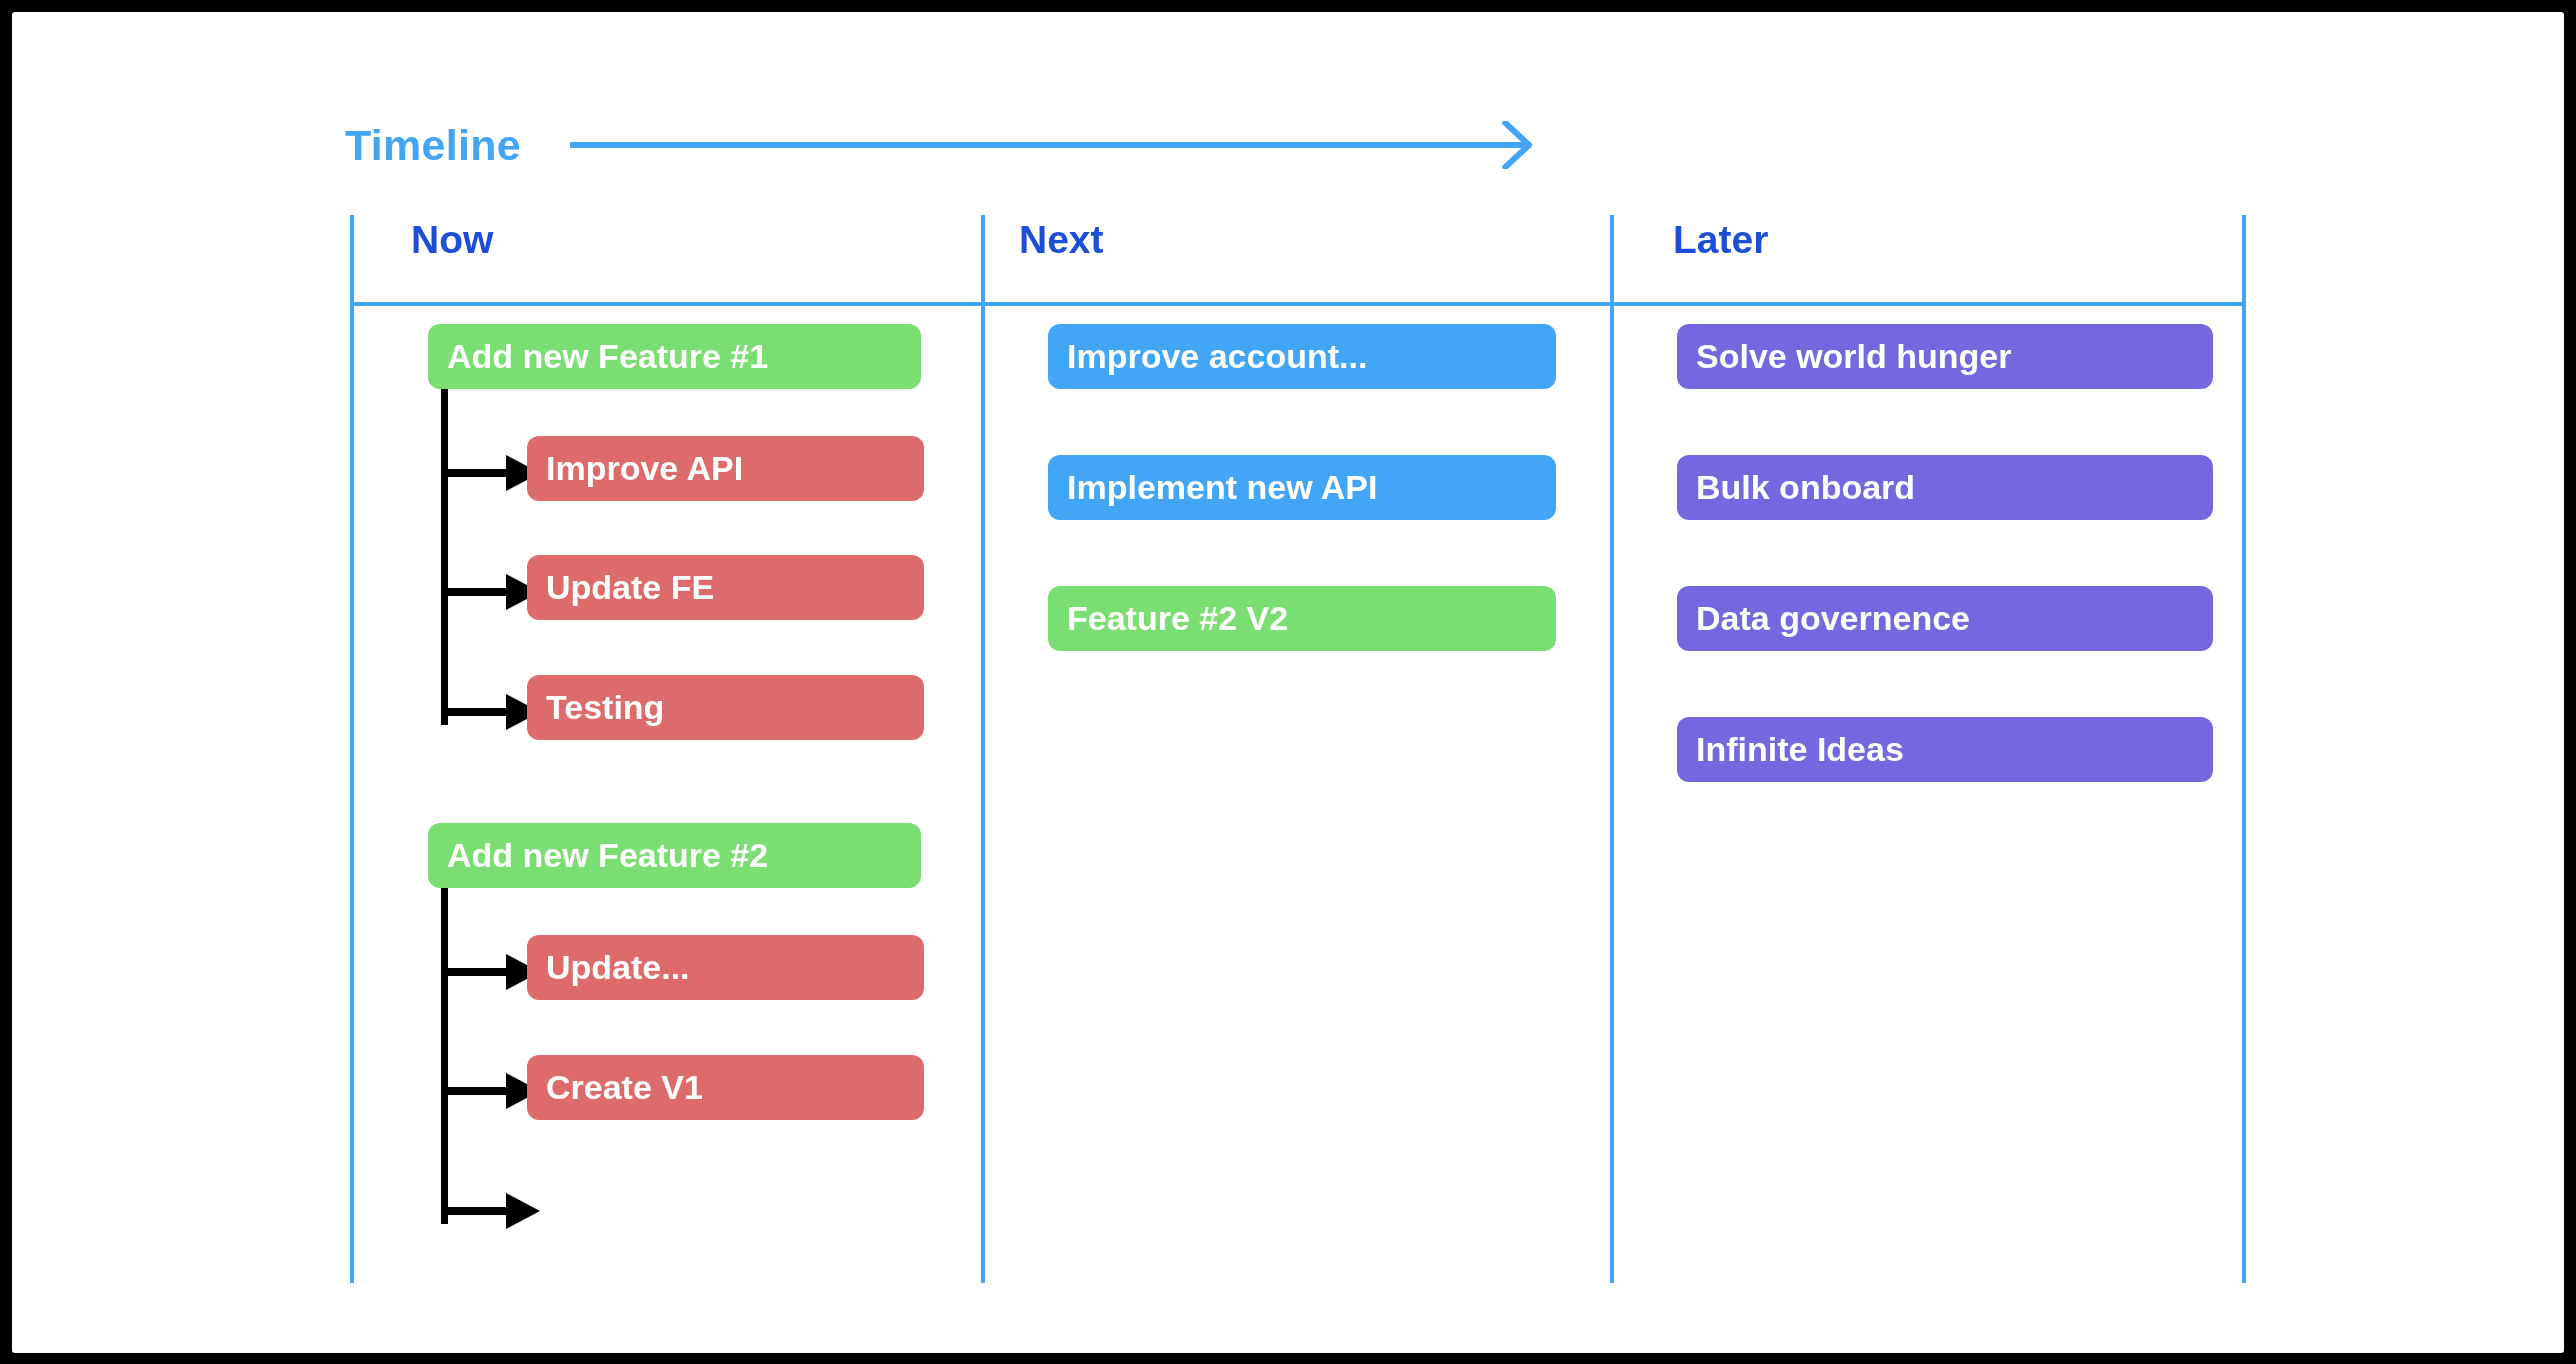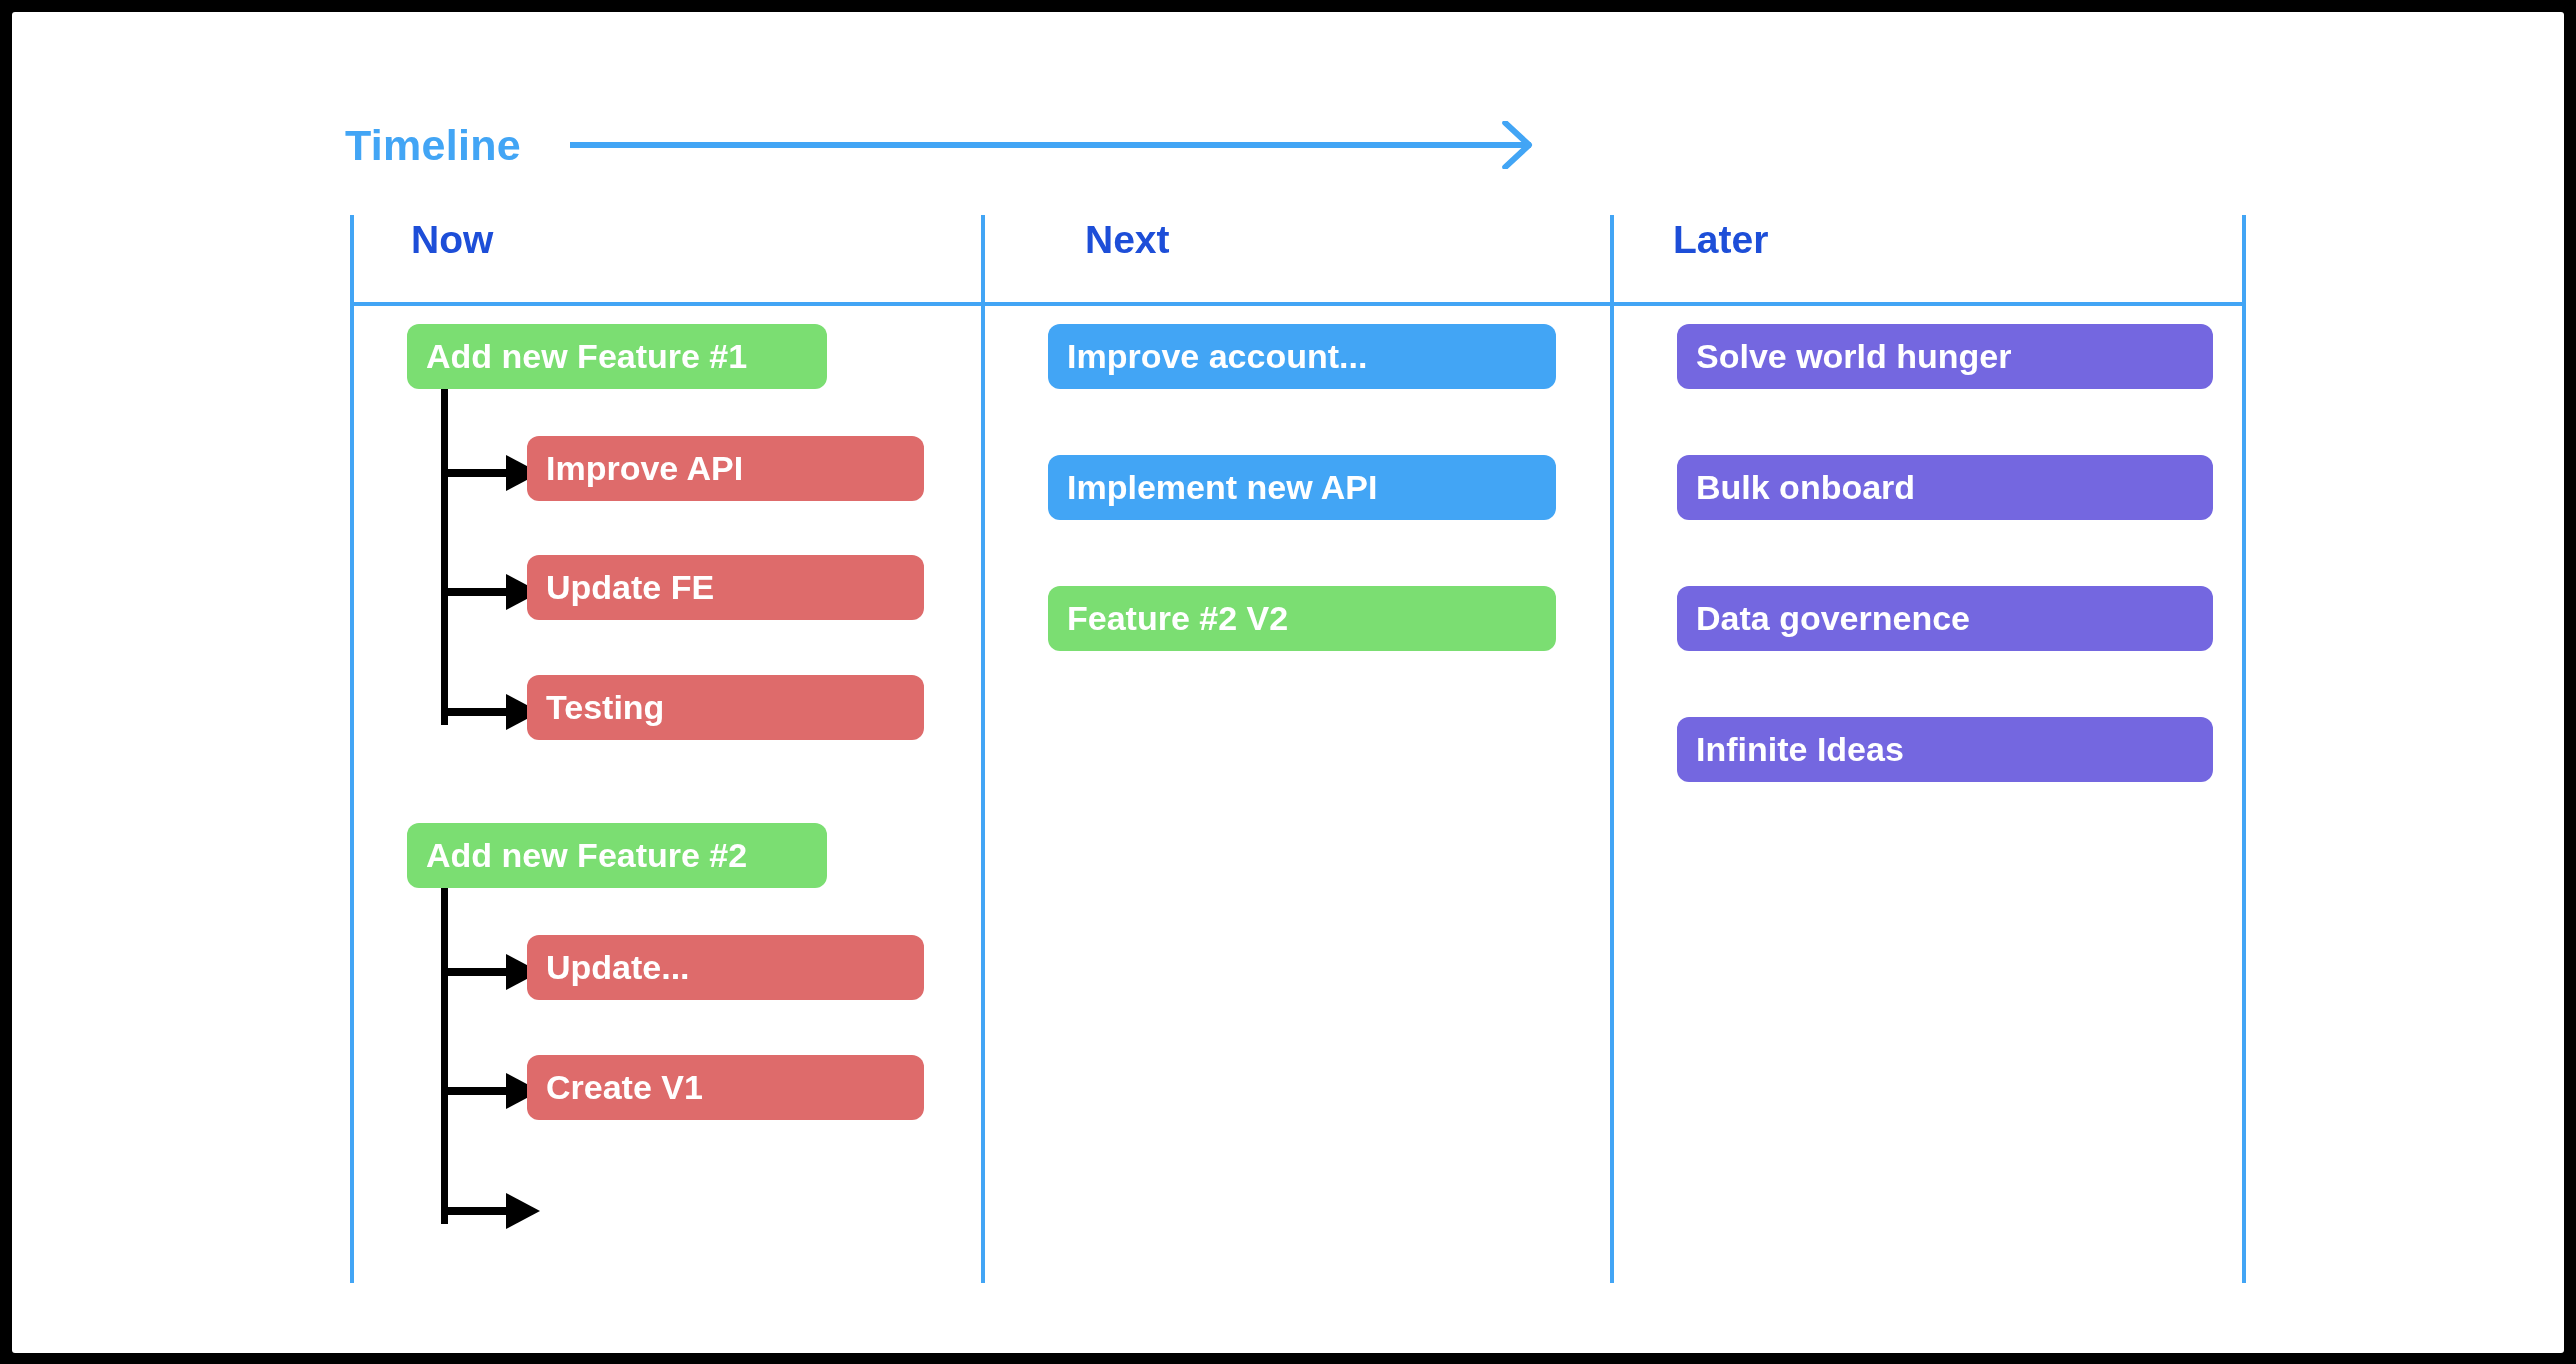--- a/index.html
+++ b/index.html
@@ -81,21 +81,21 @@
   .col-header {
     position: absolute;
     top: 208px;
     color: #1d4ed8;
     font-size: 39px;
     font-weight: bold;
     line-height: 1;
     white-space: nowrap;
   }
   #col-header-0 { left: 399px; }
-  #col-header-1 { left: 1073px; }
+  #col-header-1 { left: 1007px; }
   #col-header-2 { left: 1661px; }
 
   
   .card {
     position: absolute;
     height: 65px;
     border-radius: 12px;
     display: flex;
     align-items: center;
     box-sizing: border-box;
@@ -106,22 +106,22 @@
     white-space: nowrap;
     overflow: hidden;
   }
   .card.green  { background: #7bde72; }
   .card.red    { background: #de6b6b; }
   .card.blue   { background: #42a5f5; text-align: center; }
   .card.purple { background: #7467e0; }
 
   
   .now-parent {
-    left: 395px;
-    width: 420px;
+    left: 416px;
+    width: 493px;
   }
   .now-child {
     left: 515px;
     width: 397px;
   }
 
   
   .connector {
     position: absolute;
     left: 403px;

